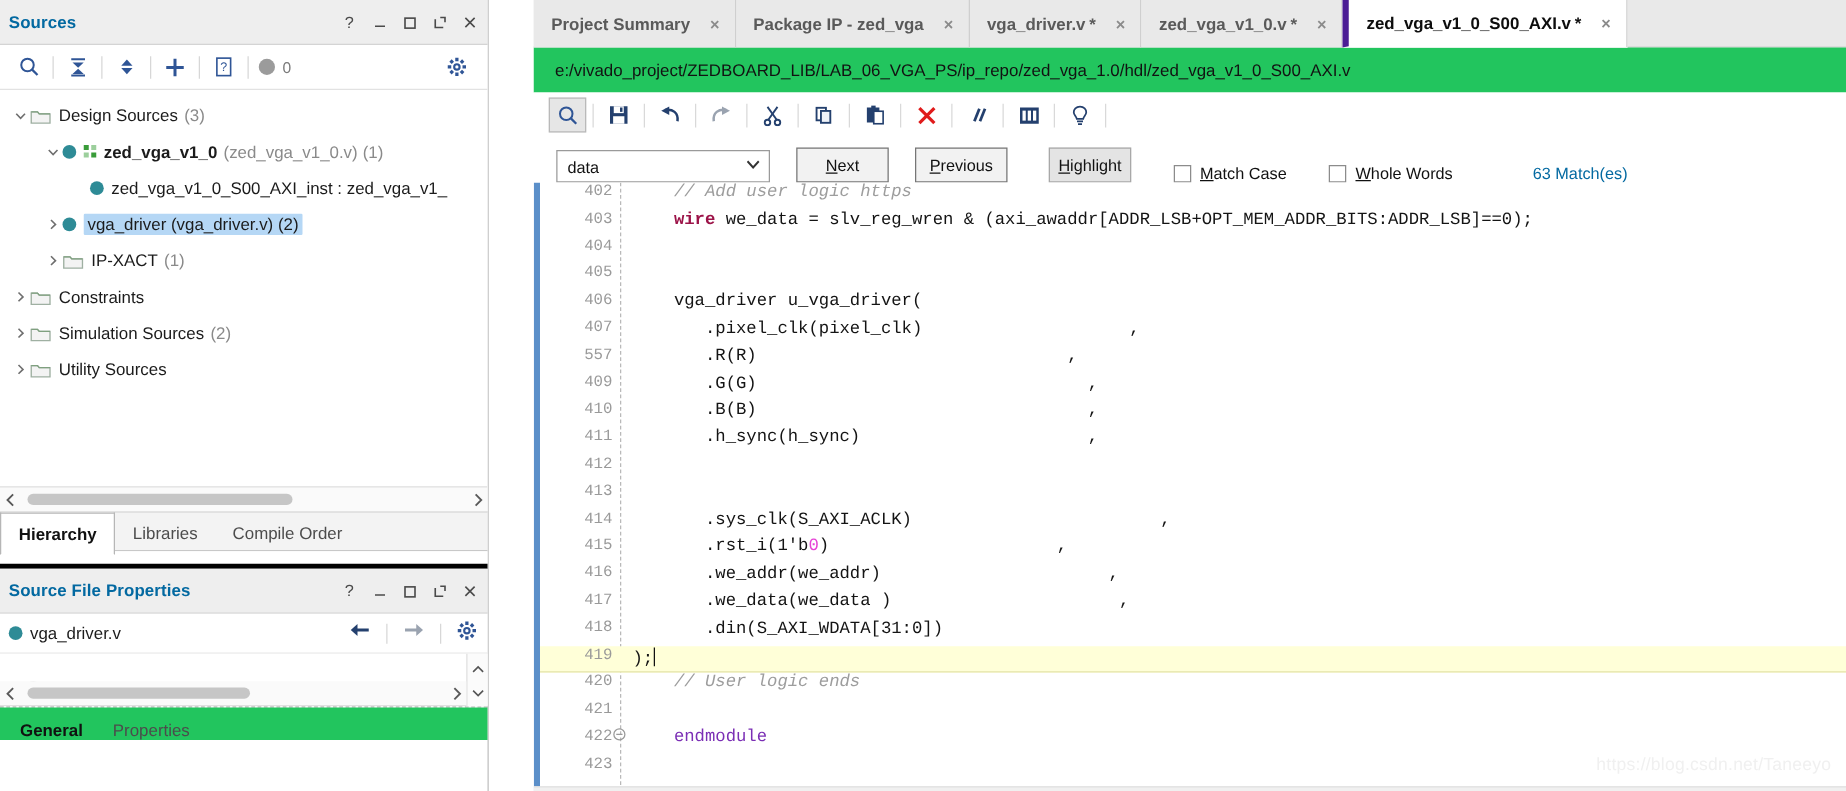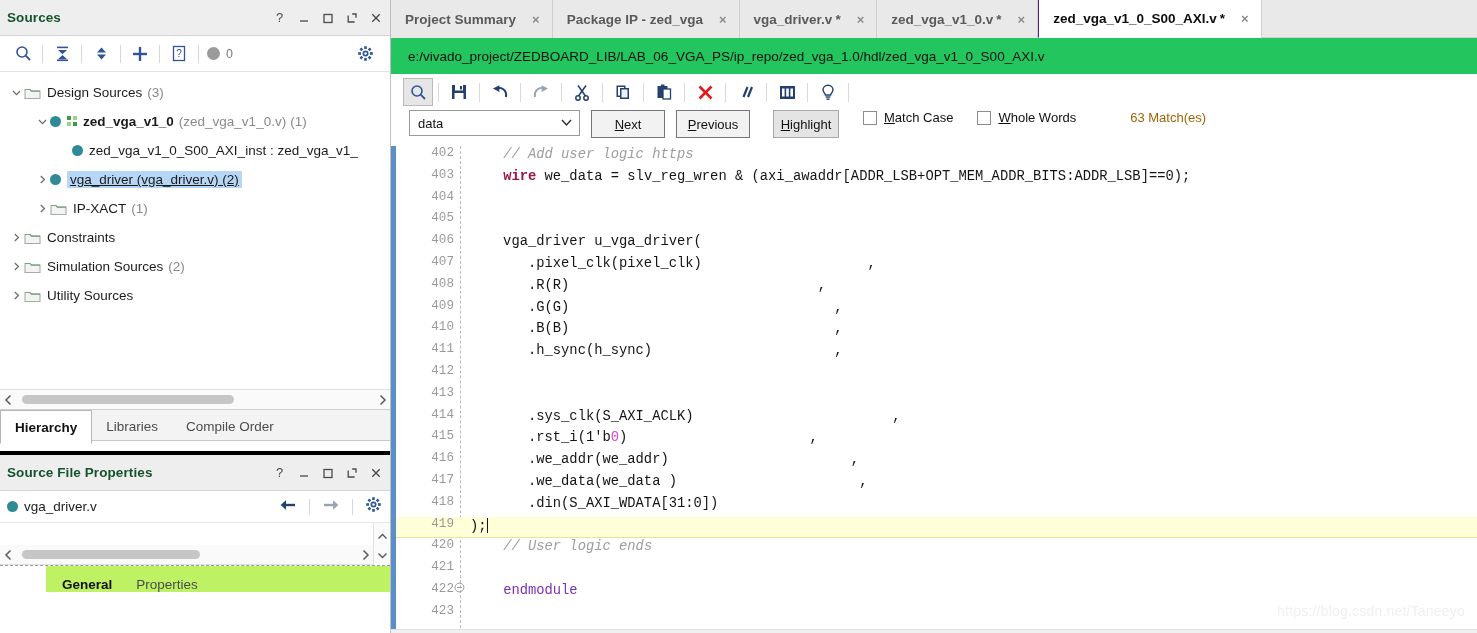--- a/index.html
+++ b/index.html
@@ -8,21 +8,21 @@
 
   .app { position:relative; width:1477px; height:633px; display:flex; }
 
   
   .left-col { width:391px; height:633px; background:#ffffff; position:relative;
               border-right:1px solid #c0c0c0; flex:0 0 391px; }
 
   
   .panel-header { height:36px; background:#eeeeee; display:flex; align-items:center;
                   padding:0 8px 0 7px; border-bottom:1px solid #d4d4d4; }
-  .panel-title { font-size:13.5px; font-weight:bold; color:#14532d; letter-spacing:.1px; }
+  .panel-title { font-size:13.5px; font-weight:bold; color:#0369a1; letter-spacing:.1px; }
   .panel-hdr-btns { margin-left:auto; display:flex; align-items:center; gap:11px; color:#555; }
   .hbtn { font-size:13px; line-height:1; color:#4a4a4a; cursor:default; display:flex;
           align-items:center; justify-content:center; width:13px; height:14px; }
   .hbtn svg { display:block; }
 
   .src-toolbar { height:36px; background:#ffffff; display:flex; align-items:center;
                  padding:0 10px 0 8px; border-bottom:1px solid #e2e2e2; }
   .tb-item { width:30px; height:30px; display:flex; align-items:center; justify-content:center; }
   .tb-sep { width:1px; height:18px; background:#d7d7d7; margin:0 4px; }
   .tb-badge { display:flex; align-items:center; gap:6px; margin-left:4px; }
@@ -39,21 +39,21 @@
         color:#6f6f6f; flex:0 0 16px; }
   .tw svg { display:block; }
   .ico-folder { width:17px; height:14px; flex:0 0 17px; margin-right:6px; position:relative; }
   .dot-teal { width:11px; height:11px; border-radius:50%; background:#2e8b96; flex:0 0 11px;
               margin-right:6px; }
   .ico-grid { width:11px; height:11px; flex:0 0 11px; margin-right:5px; position:relative; }
   .ico-grid i { position:absolute; width:4px; height:4px; background:#3a9c3a; display:block; }
   .lbl { color:#1b1b1b; }
   .lbl.b { font-weight:bold; }
   .sub { color:#8a8a8a; }
-  .hl { background:#b5d7f5; padding:1px 3px; border-radius:1px;text-decoration:underline; }
+  .hl { background:#b5d7f5; padding:1px 3px; border-radius:1px; }
 
   .tree-hscroll { position:absolute; left:0; right:0; bottom:0; height:20px; background:#fafafa;
                   border-top:1px solid #e0e0e0; display:flex; align-items:center; }
   .arrow-l, .arrow-r { width:16px; display:flex; align-items:center; justify-content:center;
                        color:#6b6b6b; font-size:14px; }
   .hs-track { flex:1; height:20px; position:relative; }
   .hs-thumb { position:absolute; left:6px; top:5px; height:9px; width:212px; background:#c6c6c6;
               border-radius:5px; }
 
   .tabs-row { height:32px; background:#f3f3f3; display:flex; align-items:stretch;
@@ -72,61 +72,61 @@
   .sfp-actions { margin-left:auto; display:flex; align-items:center; gap:12px; }
   .sfp-body { height:42px; background:#ffffff; position:relative; border-bottom:1px solid #e0e0e0; }
   .vscroll { position:absolute; right:0; top:0; width:17px; height:42px; background:#fbfbfb;
              border-left:1px solid #e0e0e0; display:flex; flex-direction:column;
              align-items:center; justify-content:center; color:#555; gap:1px; }
   .sfp-hscroll { position:absolute; left:0; right:17px; bottom:0; height:19px;
                  display:flex; align-items:center; background:#fafafa; }
   .ghost-circle { position:absolute; left:20px; top:22px; width:13px; height:13px;
                   border-radius:50%; border:1px solid #d6d6d6; }
   .dashed-sep { height:1px; border-top:1px dashed #9a9a9a; }
-  .gp-tabs { height:26px; background:#bef264; display:flex; align-items:flex-end; padding-left:4px;margin-left:46px; }
+  .gp-tabs { height:26px; background:#22c55e; display:flex; align-items:flex-end; padding-left:4px; }
   .gp-tab { font-size:13.5px; color:#4c4c4c; padding:2px 12px 0 12px; }
   .gp-tab.sel { color:#111; font-weight:bold; }
 
   
   .right-col { flex:1; height:633px; position:relative; background:#ffffff;
-               display:flex; flex-direction:column; }
+               display:flex; flex-direction:column;margin-left:36px; }
 
   .tabstrip { height:38px; background:#e9e9e9; display:flex; align-items:stretch;
               border-bottom:1px solid #cfcfcf; }
   .etab { display:flex; align-items:center; height:38px; padding:0 8px 0 14px;
           font-size:13.5px; font-weight:bold; color:#5a5a5a; background:#e9e9e9;
           border-right:1px solid #cfcfcf; position:relative; }
   .etab .x { margin-left:12px; color:#8b8b8b; font-size:13px; padding:0 4px; }
-  .etab.active { background:#ffffff; color:#0d0d0d; border-left:1px solid #4c1d95;
+  .etab.active { background:#ffffff; color:#0d0d0d; border-left:5px solid #4c1d95;
                  border-bottom:1px solid #ffffff;text-align:right; }
   .tabstrip .filler { flex:1; background:#e9e9e9; }
 
   .pathbar { height:36px; display:flex; align-items:center; padding-left:17px;
              font-size:13.5px; color:#121212; background:#22c55e; }
 
   .edit-toolbar { height:36px; display:flex; align-items:center; padding-left:12px;
                   background:#ffffff; }
   .etb { width:30px; height:28px; display:flex; align-items:center; justify-content:center; }
   .etb.on { background:#e6e6e6; border:1px solid #b9b9b9; }
   .etb-sep { width:1px; height:19px; background:#d9d9d9; margin:0 5px; }
 
-  .findbar { height:36px; display:flex; align-items:flex-start; padding-left:18px; gap:0;
+  .findbar { height:36px; display:flex; align-items:flex-end; padding-left:18px; gap:10px;
              background:#ffffff; }
   .combo { width:171px; height:26px; border:1px solid #9a9a9a; background:#fff;
            display:flex; align-items:center; padding:0 6px 0 8px; font-size:13px; color:#111; }
   .combo .cv { flex:1; }
   .combo .cw { color:#444; font-size:11px; }
   .btn { height:28px; min-width:74px; border:1px solid #767676; background:#f2f2f2;
          display:flex; align-items:center; justify-content:center; font-size:13px;
          color:#111; margin-left:11px; }
   .btn u { text-decoration:underline; }
   .btn.hl-btn { background:#e4e4e4; border:1px solid #a8a8a8; margin-left:23px; min-width:66px; }
   .chk { display:flex; align-items:center; gap:7px; margin-left:24px; font-size:13px; color:#111; }
   .chk .box { width:14px; height:14px; border:1px solid #8c8c8c; background:#fff; }
-  .matches { margin-left:54px; font-size:13px; color:#a16207; }
+  .matches { margin-left:54px; font-size:13px; color:#0369a1; }
 
   
   .editor { flex:1; position:relative; display:flex; background:#ffffff; overflow:hidden; }
   .leftbar { width:5px; background:#5b8fc9; flex:0 0 5px; }
   .codearea { flex:1; position:relative; overflow:hidden; }
   .cline { position:relative; height:21.8px; white-space:pre; font-family:"Liberation Mono", monospace;
            font-size:13.8px; }
   .cline.hlrow { background:#ffffd8; }
   .cline.hlrow::after { content:""; position:absolute; left:0; right:0; bottom:0; height:1px;
                         background:#e3e3a8; }
@@ -647,21 +647,21 @@
     <div class="editor">
       <div class="leftbar"></div>
       <div class="codearea" id="codearea">
         <div class="dashguide"></div>
       <div class="cline"><span class="gut">402</span><span class="ctext"><span>    </span><span class="cmt">// Add user logic https</span></span></div>
           <div class="cline"><span class="gut">403</span><span class="ctext"><span>    </span><span class="kw">wire</span><span> we_data = slv_reg_wren &amp; (axi_awaddr[ADDR_LSB+OPT_MEM_ADDR_BITS:ADDR_LSB]==0);</span></span></div>
           <div class="cline"><span class="gut">404</span></div>
           <div class="cline"><span class="gut">405</span><span class="ctext"></span></div>
           <div class="cline"><span class="gut">406</span><span class="ctext"><span>    vga_driver u_vga_driver(</span></span></div>
           <div class="cline"><span class="gut">407</span><span class="ctext"><span>       .pixel_clk(pixel_clk)                    ,</span></span></div>
-          <div class="cline"><span class="gut">408</span><span class="ctext"><span>       .R(R)                              ,</span></span></div>
+          <div class="cline"><span class="gut">557</span><span class="ctext"><span>       .R(R)                              ,</span></span></div>
           <div class="cline"><span class="gut">409</span><span class="ctext"><span>       .G(G)                                ,</span></span></div>
           <div class="cline"><span class="gut">410</span><span class="ctext"><span>       .B(B)                                ,</span></span></div>
           <div class="cline"><span class="gut">411</span><span class="ctext"><span>       .h_sync(h_sync)                      ,</span></span></div>
           <div class="cline"><span class="gut">412</span></div>
           <div class="cline"><span class="gut">413</span><span class="ctext"></span></div>
           <div class="cline"><span class="gut">414</span><span class="ctext"><span>       .sys_clk(S_AXI_ACLK)                        ,</span></span></div>
           <div class="cline"><span class="gut">415</span><span class="ctext"><span>       .rst_i(1'b</span><span class="num">0</span><span>)                      ,</span></span></div>
           <div class="cline"><span class="gut">416</span><span class="ctext"><span>       .we_addr(we_addr)                      ,</span></span></div>
           <div class="cline"><span class="gut">417</span><span class="ctext"><span>       .we_data(we_data )                      ,</span></span></div>
           <div class="cline"><span class="gut">418</span><span class="ctext"><span>       .din(S_AXI_WDATA[31:0])</span></span></div>

